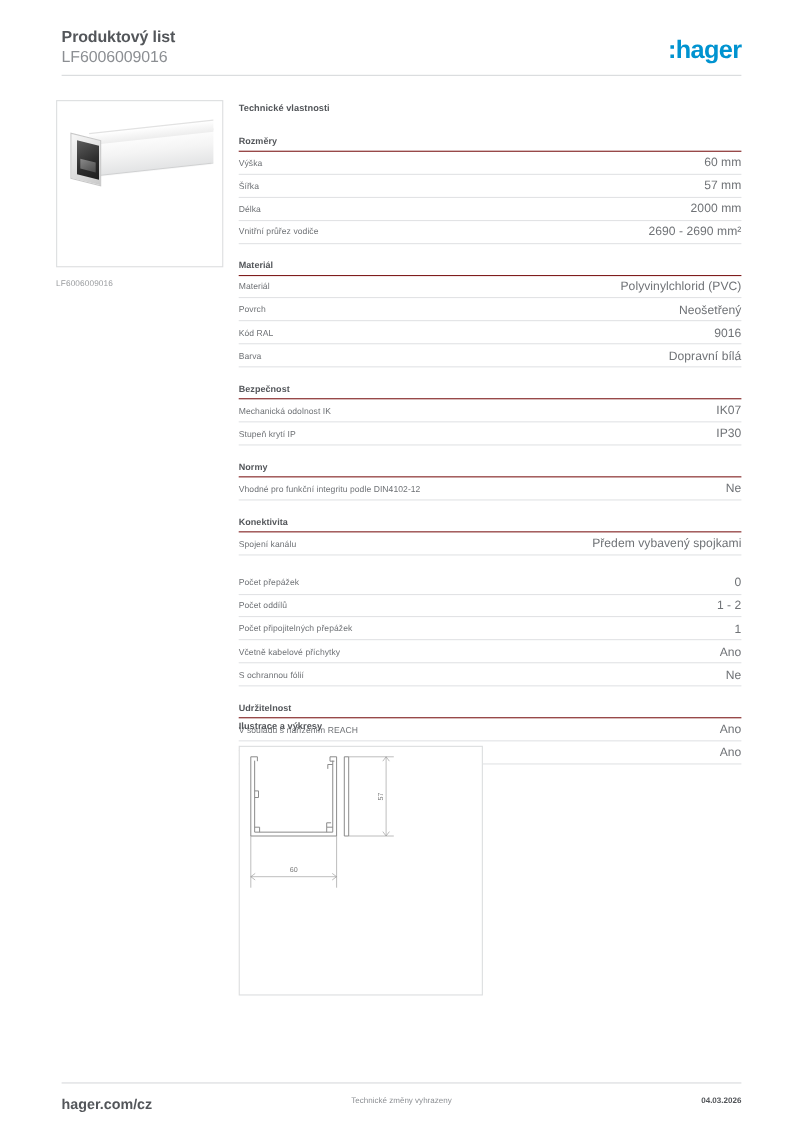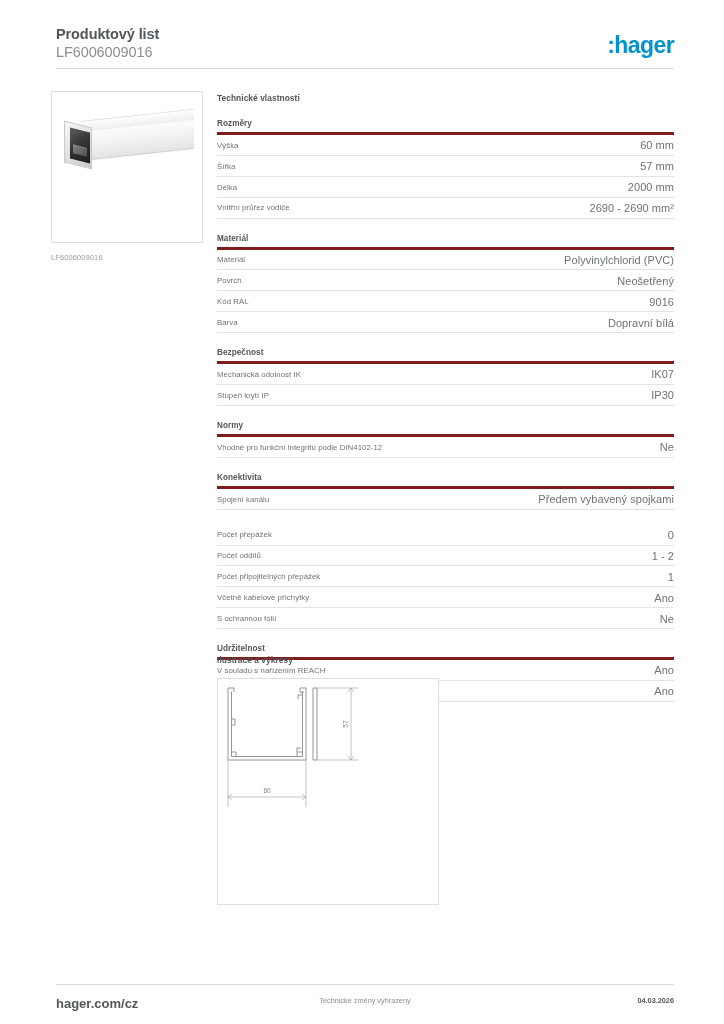--- a/index.html
+++ b/index.html
@@ -152,32 +152,32 @@
   .specs {
     position: absolute;
     left: 217px;
     top: 93px;
     width: 457px;
   }
   .specs-title {
     font-size: 8.4px;
     font-weight: bold;
     color: #53565a;
-    margin-bottom: 16px;
+    margin-bottom: 21px;
     letter-spacing: 0.05px;
   }
   .spec-group {
     margin-bottom: 15px;
   }
   .group-heading {
     font-size: 8.2px;
     font-weight: bold;
     color: #53565a;
     padding-bottom: 4px;
-    border-bottom: 3px solid #7f1d1d;
+    border-bottom: 1px solid #7f1d1d;
     letter-spacing: 0.05px;
   }
   .spec-row {
     display: flex;
     justify-content: space-between;
     align-items: center;
     border-bottom: 1px solid #e2e3e5;
     padding: 4.3px 0 3.6px 0;
   }
   .spec-label {

